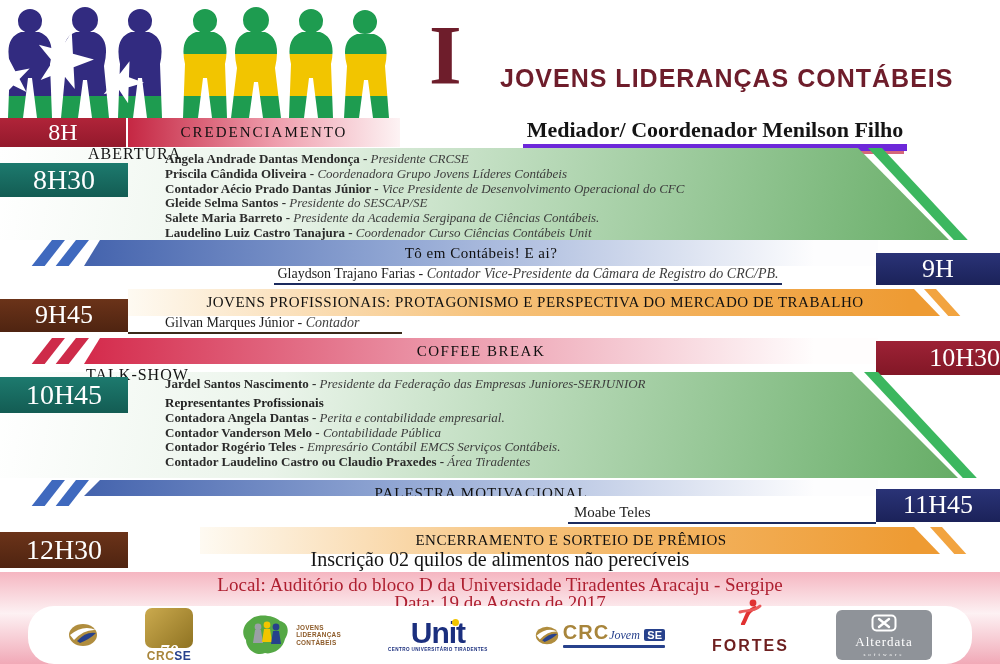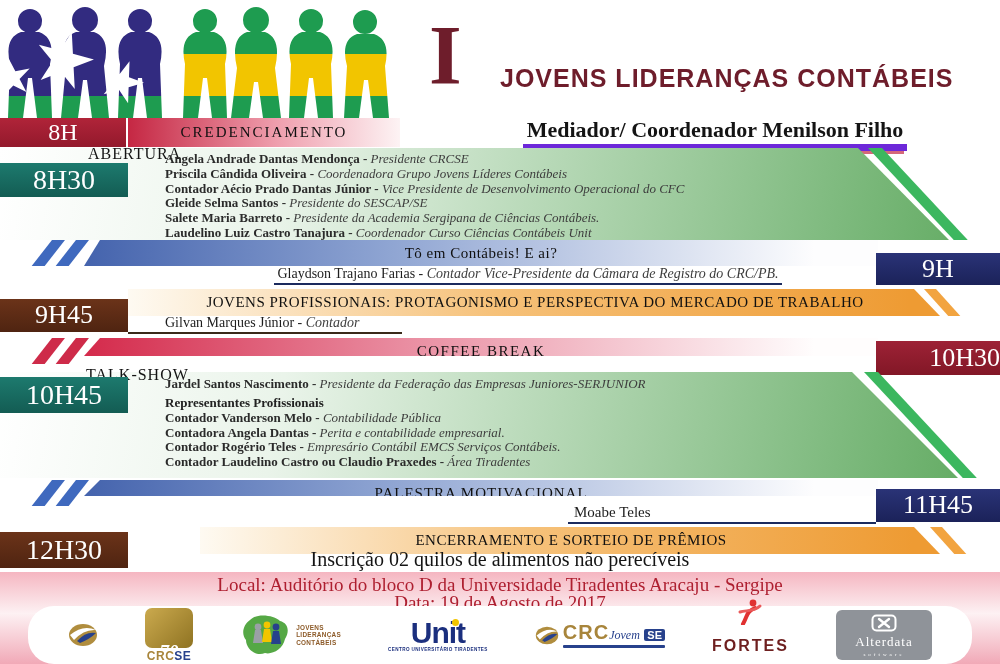--- a/index.html
+++ b/index.html
@@ -195,32 +195,32 @@
   <div class="bar bar-orange" style="left:128px;top:289px;width:814px;height:27px;line-height:27px;clip-path:polygon(0 0,786px 0,812px 100%,0 100%);">JOVENS PROFISSIONAIS: PROTAGONISMO E PERSPECTIVA DO MERCADO DE TRABALHO</div>
   <div class="stripe down" style="left:924px;top:289px;width:12px;height:27px;background:#f2a440;"></div>
   <div class="t-box brown" style="left:0;top:299px;width:128px;height:33px;font-size:26px;line-height:32px;">9H45</div>
   <div class="uline" style="left:128px;top:315px;width:274px;border-bottom:2px solid #3a2a1a;padding:0 0 1px 37px;box-sizing:border-box;">
     <span>Gilvan Marques Júnior -</span>
     <span class="spk-role">Contador</span>
   </div>
 
   <div class="stripe up" style="left:52px;top:338px;width:13px;height:26px;background:#ce2b49;"></div>
   <div class="stripe up" style="left:76px;top:338px;width:13px;height:26px;background:#ce2b49;"></div>
-  <div class="bar bar-red" style="left:84px;top:338px;width:794px;height:18px;line-height:26px;letter-spacing:1.5px;">COFFEE BREAK</div>
+  <div class="bar bar-red" style="left:84px;top:338px;width:794px;height:26px;line-height:26px;letter-spacing:1.5px;">COFFEE BREAK</div>
   <div class="t-box wine" style="left:876px;top:341px;width:124px;height:34px;font-size:26px;line-height:33px;">10H30</div>
 
   <div class="gpanel" style="top:372px;height:106px;clip-path:polygon(0 0,852px 0,958px 100%,0 100%);"></div>
   <div class="gstripe" style="left:864px;top:372px;width:14px;height:106px;"></div>
   <div class="panel-label" style="left:86px;top:366px;">TALK-SHOW</div>
   <div class="t-box teal" style="left:0;top:377px;width:128px;height:36px;font-size:28px;line-height:35px;">10H45</div>
   <div class="spk-col" style="left:165px;top:377px;">
     <div class="spk-row"><span class="spk-name">Jardel Santos Nascimento -</span> <span class="spk-role">Presidente da Federação das Empresas Juniores-SERJUNIOR</span></div>
     <div class="spk-sub">Representantes Profissionais</div>
+    <div class="spk-row"><span class="spk-name">Contadora Angela Dantas -</span> <span class="spk-role">Perita e contabilidade empresarial.</span></div>
     <div class="spk-row"><span class="spk-name">Contador Vanderson Melo -</span> <span class="spk-role">Contabilidade Pública</span></div>
-    <div class="spk-row"><span class="spk-name">Contadora Angela Dantas -</span> <span class="spk-role">Perita e contabilidade empresarial.</span></div>
     <div class="spk-row"><span class="spk-name">Contador Rogério Teles -</span> <span class="spk-role">Empresário Contábil EMCS Serviços Contábeis.</span></div>
     <div class="spk-row"><span class="spk-name">Contador Laudelino Castro ou Claudio Praxedes -</span> <span class="spk-role">Área Tiradentes</span></div>
   </div>
 
   <div class="stripe up" style="left:52px;top:480px;width:13px;height:26px;background:#3f69be;"></div>
   <div class="stripe up" style="left:76px;top:480px;width:13px;height:26px;background:#3f69be;"></div>
   <div class="bar bar-blue" style="left:84px;top:480px;width:794px;height:16px;line-height:26px;letter-spacing:1px;">PALESTRA MOTIVACIONAL</div>
   <div class="t-box navy" style="left:876px;top:489px;width:124px;height:33px;font-size:26px;line-height:32px;">11H45</div>
   <div class="uline" style="left:568px;top:504px;width:308px;border-bottom:2px solid #1b2a5e;padding:0 0 1px 6px;box-sizing:border-box;font-size:15px;">Moabe Teles</div>
 

